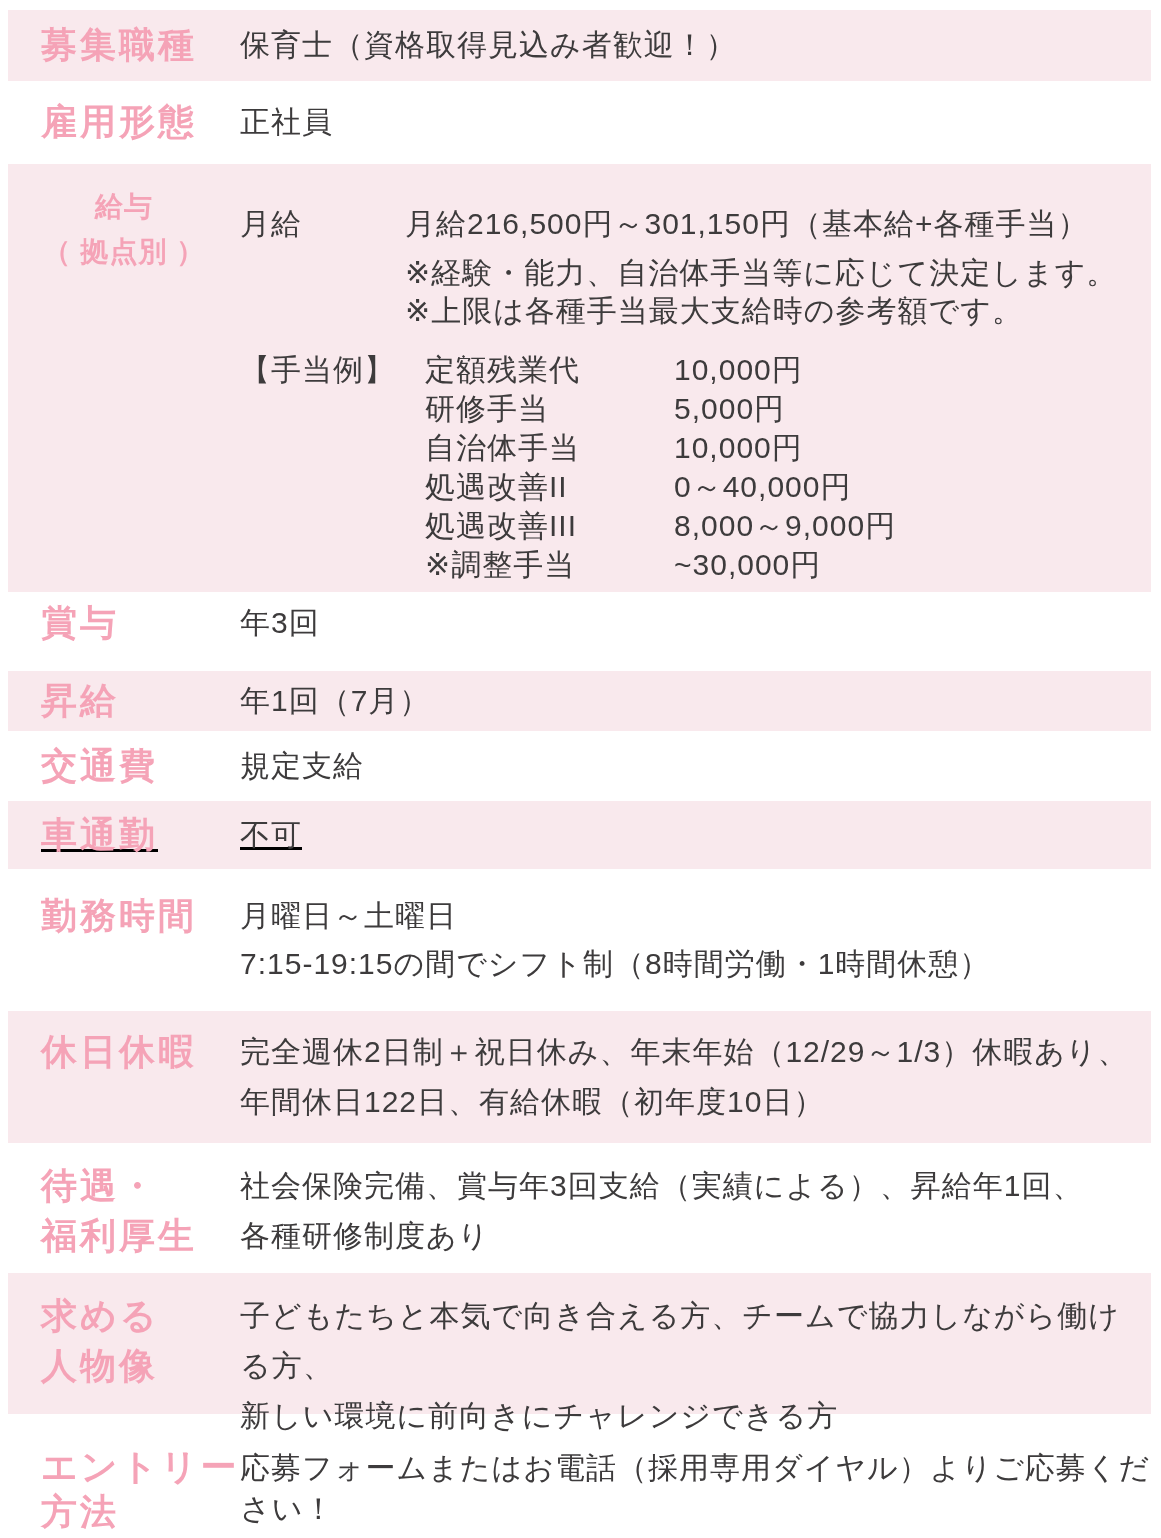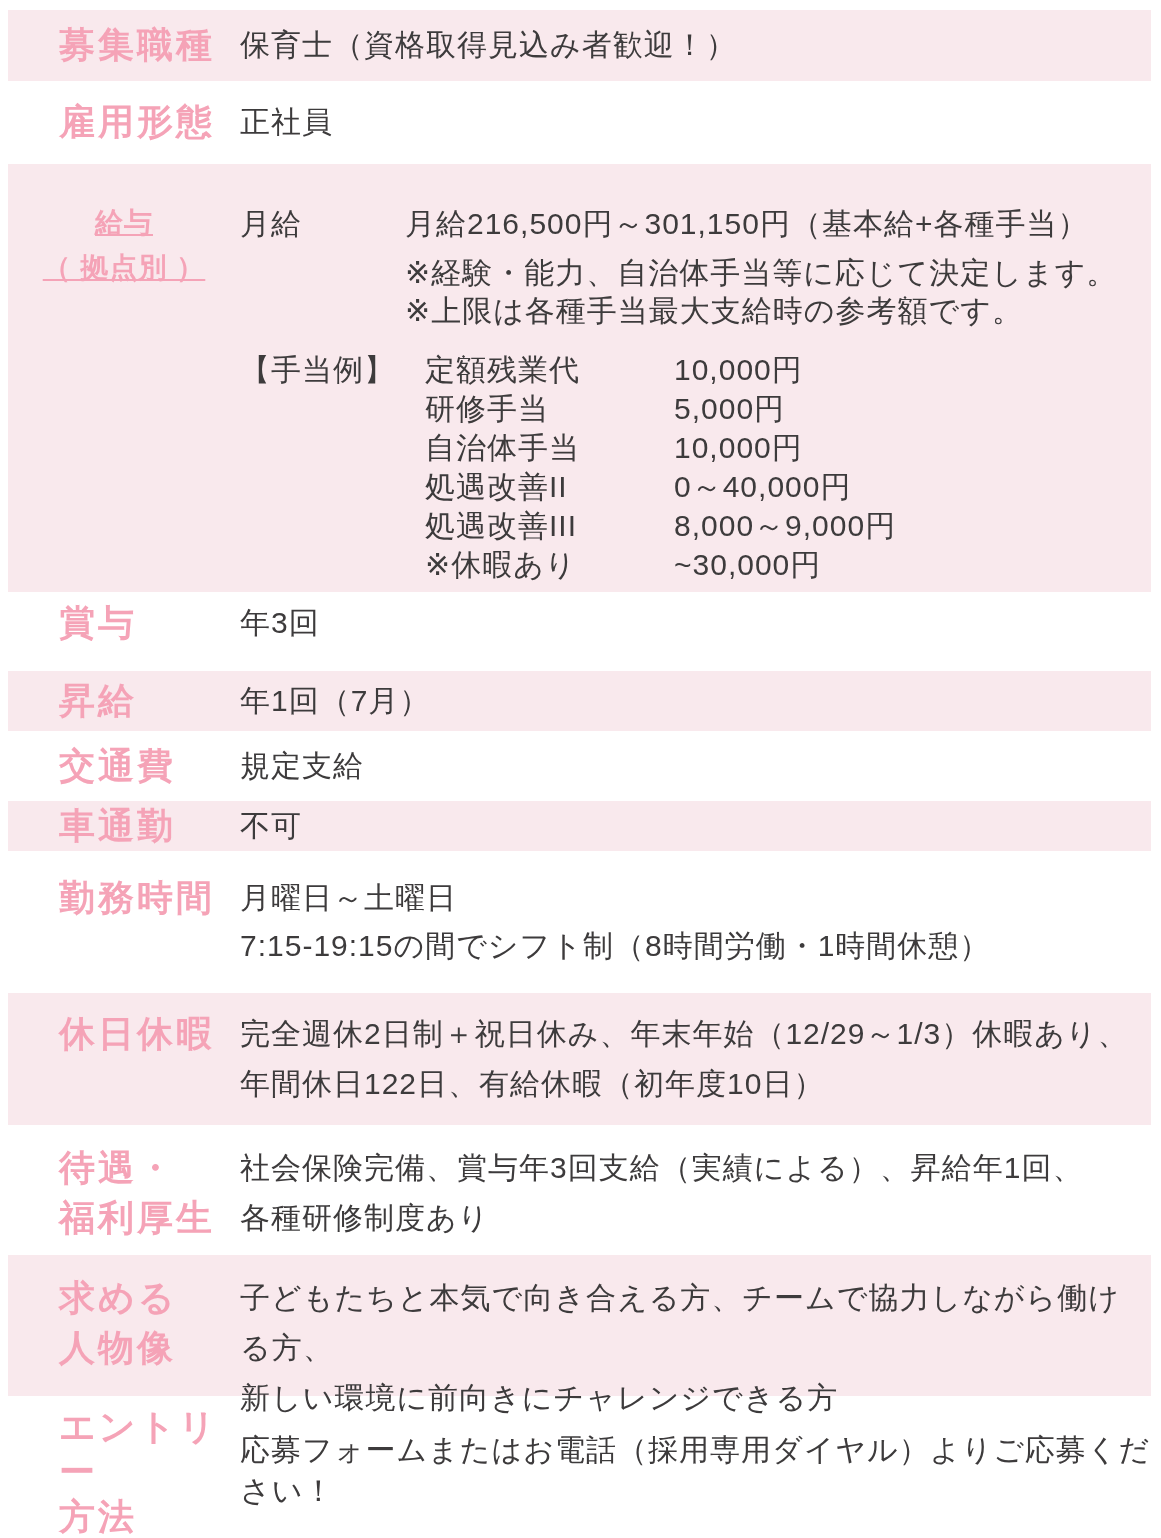--- a/index.html
+++ b/index.html
@@ -25,60 +25,59 @@
     position: absolute;
     top: 10px;
     left: 8px;
     width: 1143px;
   }
   .row { display: flex; align-items: center; }
   .row.pink { background: var(--row-pink-bg); }
   .label {
     width: 232px;
     min-width: 232px;
-    padding-left: 51px;
+    padding-left: 33px;
     font-size: 36px;
     font-weight: bold;
     color: var(--label-pink);
     letter-spacing: 3px;
   }
   .value {
     flex: 1;
     font-size: 30px;
     color: var(--body-text);
     letter-spacing: 1px;
   }
   
   .r-recruit  { height: 71px; }
   .r-employ   { height: 83px; }
   .r-salary   { height: 428px; align-items: flex-start; }
   .r-bonus    { height: 63px; }
   .r-raise    { height: 60px; margin-top: 16px; }
   .r-transport{ height: 70px; }
-  .r-car      { height: 50px; }
+  .r-car      { height: 68px; text-decoration: underline; }
   .r-hours    { height: 142px; align-items: flex-start; padding-top: 23px; }
   .r-holiday  { height: 132px; align-items: flex-start; padding-top: 16px; }
   .r-benefit  { height: 130px; align-items: flex-start; padding-top: 18px; }
   .r-person   { height: 141px; align-items: flex-start; padding-top: 18px; }
   .r-entry    { height: 150px; }
   
   .r-hours  .label, .r-hours  .value { line-height: 48px; }
   .r-holiday .label, .r-holiday .value { line-height: 50px; }
   .r-benefit .label, .r-benefit .value { line-height: 50px; }
   .r-person  .label, .r-person  .value { line-height: 50px; }
   .r-entry   .label { line-height: 45px; }
   
   .r-salary .label {
     padding-left: 0;
     text-align: center;
     font-size: 28px;
     line-height: 45px;
     letter-spacing: 1px;
-    padding-top: 36px;
-    text-decoration: underline;
+    padding-top: 20px;
   }
   .salary-content { flex: 1; padding-top: 44px; }
   .salary-line { display: flex; line-height: 32px; }
   .salary-sub-label {
     width: 165px;
     min-width: 165px;
     font-size: 30px;
     color: var(--body-text);
     letter-spacing: 1px;
   }
@@ -166,21 +165,21 @@
             </div>
             <div class="allowance-row">
               <div class="allowance-name">処遇改善II</div>
               <div class="allowance-amount">0～40,000円</div>
             </div>
             <div class="allowance-row">
               <div class="allowance-name">処遇改善III</div>
               <div class="allowance-amount">8,000～9,000円</div>
             </div>
             <div class="allowance-row">
-              <div class="allowance-name">※休暇あり</div>
+              <div class="allowance-name">※調整手当</div>
               <div class="allowance-amount">~30,000円</div>
             </div>
           </div>
         </div>
       </div>
     </div>
 
     <div class="row r-bonus">
       <div class="label">賞与</div>
       <div class="value">年3回</div>

